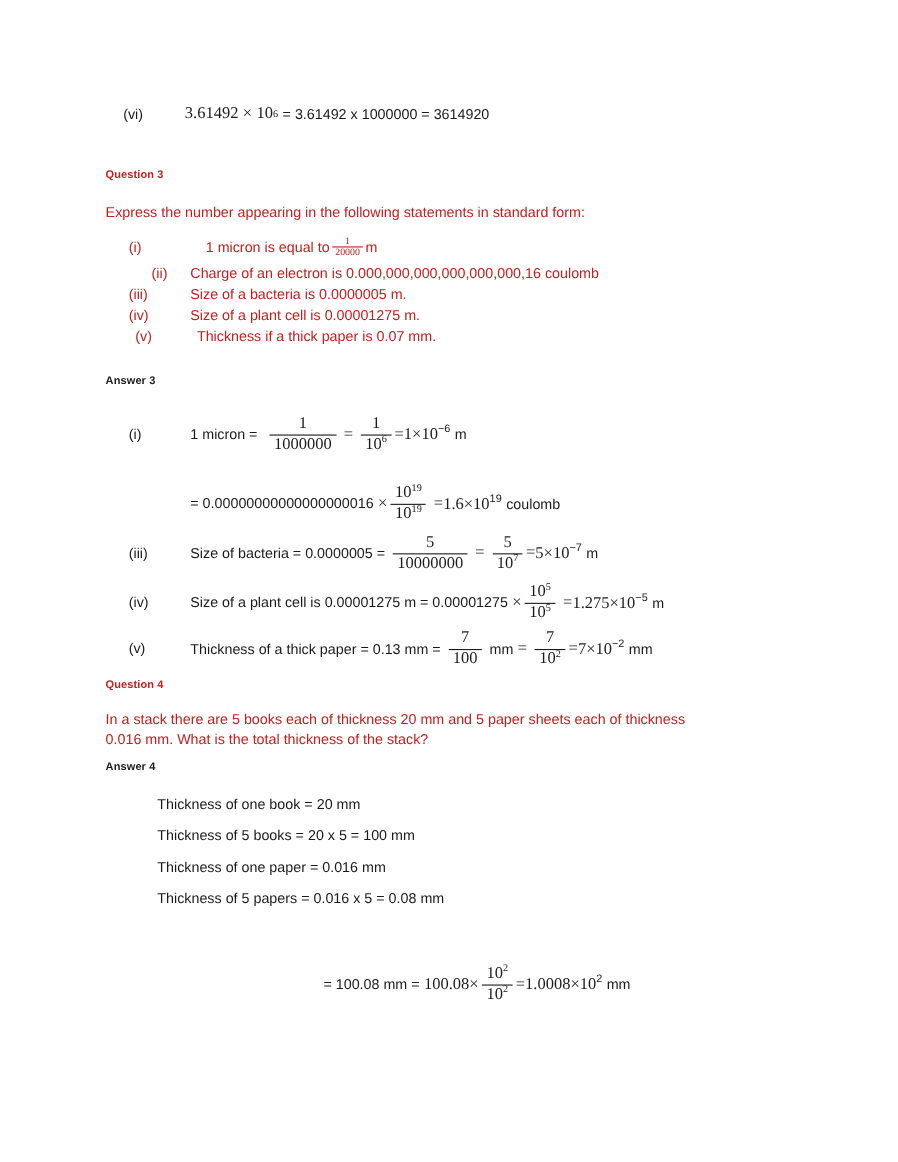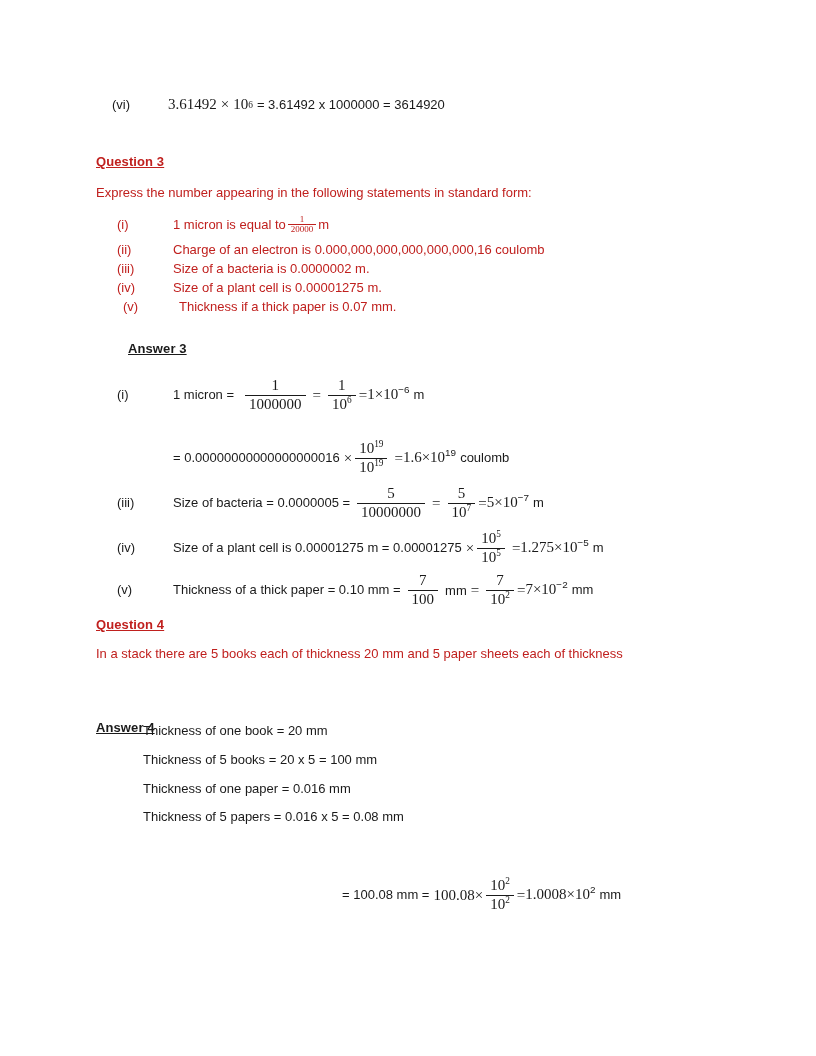--- a/index.html
+++ b/index.html
@@ -24,23 +24,22 @@
   }
 
   
   .sans { font-family: "Liberation Sans", sans-serif; }
 
   .red { color: #C0201E; }
   .blk { color: #1a1a1a; }
 
   .heading {
     font-weight: bold;
-    font-size: 13px;
+    font-size: 10px;
     letter-spacing: 0.1px;
-    text-decoration: underline;
   }
 
   .body-text {
     font-size: 13px;
     line-height: 18px;
   }
 
   
   .row { position: absolute; white-space: nowrap; }
 
@@ -111,43 +110,43 @@
         <span class="sp-s"></span>
         <span class="unit-sans blk">= 3.61492 x 1000000 = 3614920</span>
       </span>
   </div>
 
   <div class="row heading sans red" style="left:96px; top:154px;">Question 3</div>
 
   <div class="row body-text sans red" style="left:96px; top:184px;">Express the number appearing in the following statements in standard form:</div>
 
   <div class="row" style="left:117px; top:215px;">
-    <span class="body-text sans red" style="display:inline-block; width:56px; vertical-align:middle;">(i)</span><span class="body-text sans red inline-mid" style="vertical-align:middle;">1 micron is equal to</span><span class="frac small red">
+    <span class="body-text sans red" style="display:inline-block; width:56px; vertical-align:middle;">(i)</span><span class="body-text sans red inline-mid" style="vertical-align:middle;margin-left:14px;">1 micron is equal to</span><span class="frac small red">
         <span class="num">1</span>
         <span class="den">20000</span>
       </span><span class="body-text sans red" style="vertical-align:middle;">m</span>
   </div>
 
-  <div class="row" style="left:117px; top:240px;">
+  <div class="row" style="left:117px; top:240px;text-align:center;">
     <span class="body-text sans red" style="display:inline-block; width:56px;">(ii)</span><span class="body-text sans red">Charge of an electron is 0.000,000,000,000,000,000,16 coulomb</span>
   </div>
 
   <div class="row" style="left:117px; top:259px;">
-    <span class="body-text sans red" style="display:inline-block; width:56px;">(iii)</span><span class="body-text sans red">Size of a bacteria is 0.0000002 m.</span>
+    <span class="body-text sans red" style="display:inline-block; width:56px;">(iii)</span><span class="body-text sans red">Size of a bacteria is 0.0000005 m.</span>
   </div>
 
   <div class="row" style="left:117px; top:278px;">
     <span class="body-text sans red" style="display:inline-block; width:56px;">(iv)</span><span class="body-text sans red">Size of a plant cell is 0.00001275 m.</span>
   </div>
 
   <div class="row" style="left:123px; top:297px;">
     <span class="body-text sans red" style="display:inline-block; width:56px;">(v)</span><span class="body-text sans red">Thickness if a thick paper is 0.07 mm.</span>
   </div>
 
-  <div class="row heading sans blk" style="left:96px; top:341px;margin-left:32px;">Answer 3</div>
+  <div class="row heading sans blk" style="left:96px; top:341px;">Answer 3</div>
 
   <div class="row" style="left:117px; top:378px;">
     <span class="body-text sans blk" style="display:inline-block; width:56px; vertical-align:middle;">(i)</span><span class="body-text sans blk" style="vertical-align:middle;">1 micron =</span><span class="sp-m"></span><span class="frac blk" style="font-size:15px;">
         <span class="num">1</span>
         <span class="den">1000000</span>
       </span><span class="sp-s"></span><span class="mi blk" style="vertical-align:middle;">=</span><span class="sp-s"></span><span class="frac blk" style="font-size:15px;">
         <span class="num">1</span>
         <span class="den"><span>10</span><sup class="exp">6</sup></span>
       </span><span class="mi blk" style="vertical-align:middle;">=</span><span class="mi blk">1</span><span class="mi blk">×</span><span class="mi blk">10</span><sup class="exp blk">−6</sup><span class="sp-s"></span><span class="unit-sans blk">m</span>
   </div>
@@ -171,40 +170,41 @@
   </div>
 
   <div class="row" style="left:117px; top:531px;">
     <span class="body-text sans blk" style="display:inline-block; width:56px; vertical-align:middle;">(iv)</span><span class="body-text sans blk" style="vertical-align:middle;">Size of a plant cell is 0.00001275 m = 0.00001275</span><span class="sp-s"></span><span class="mi blk" style="vertical-align:middle;">×</span><span class="frac blk" style="font-size:15px;">
         <span class="num"><span>10</span><sup class="exp">5</sup></span>
         <span class="den"><span>10</span><sup class="exp">5</sup></span>
       </span><span class="sp-s"></span><span class="mi blk" style="vertical-align:middle;">=</span><span class="mi blk">1.275</span><span class="mi blk">×</span><span class="mi blk">10</span><sup class="exp blk">−5</sup><span class="sp-s"></span><span class="unit-sans blk">m</span>
   </div>
 
   <div class="row" style="left:117px; top:573px;">
-    <span class="body-text sans blk" style="display:inline-block; width:56px; vertical-align:middle;">(v)</span><span class="body-text sans blk" style="vertical-align:middle;">Thickness of a thick paper = 0.10 mm =</span><span class="sp-s"></span><span class="frac blk" style="font-size:15px;">
+    <span class="body-text sans blk" style="display:inline-block; width:56px; vertical-align:middle;">(v)</span><span class="body-text sans blk" style="vertical-align:middle;">Thickness of a thick paper = 0.13 mm =</span><span class="sp-s"></span><span class="frac blk" style="font-size:15px;">
         <span class="num">7</span>
         <span class="den">100</span>
       </span><span class="sp-s"></span><span class="unit-sans blk" style="vertical-align:middle;">mm</span><span class="sp-s"></span><span class="mi blk" style="vertical-align:middle;">=</span><span class="sp-s"></span><span class="frac blk" style="font-size:15px;">
         <span class="num">7</span>
         <span class="den"><span>10</span><sup class="exp">2</sup></span>
       </span><span class="mi blk" style="vertical-align:middle;">=</span><span class="mi blk">7</span><span class="mi blk">×</span><span class="mi blk">10</span><sup class="exp blk">−2</sup><span class="sp-s"></span><span class="unit-sans blk">mm</span>
   </div>
 
   <div class="row heading sans red" style="left:96px; top:617px;">Question 4</div>
 
   <div class="row body-text sans red" style="left:96px; top:645px;">In a stack there are 5 books each of thickness 20 mm and 5 paper sheets each of thickness</div>
-
-  <div class="row heading sans blk" style="left:96px; top:692px;margin-top:28px;">Answer 4</div>
+  <div class="row body-text sans red" style="left:96px; top:663px;">0.016 mm. What is the total thickness of the stack?</div>
+
+  <div class="row heading sans blk" style="left:96px; top:692px;">Answer 4</div>
 
   <div class="row body-text sans blk" style="left:143px; top:722px;">Thickness of one book = 20 mm</div>
   <div class="row body-text sans blk" style="left:143px; top:751px;">Thickness of 5 books = 20 x 5 = 100 mm</div>
   <div class="row body-text sans blk" style="left:143px; top:780px;text-align:center;">Thickness of one paper = 0.016 mm</div>
   <div class="row body-text sans blk" style="left:143px; top:808px;">Thickness of 5 papers = 0.016 x 5 = 0.08 mm</div>
 
-  <div class="row" style="left:294px; top:878px;margin-left:48px;">
+  <div class="row" style="left:294px; top:878px;">
     <span class="body-text sans blk" style="vertical-align:middle;">= 100.08 mm =</span><span class="sp-s"></span><span class="mi blk" style="vertical-align:middle;">100.08</span><span class="mi blk" style="vertical-align:middle;">×</span><span class="frac blk" style="font-size:15px;">
         <span class="num"><span>10</span><sup class="exp">2</sup></span>
         <span class="den"><span>10</span><sup class="exp">2</sup></span>
       </span><span class="mi blk" style="vertical-align:middle;">=</span><span class="mi blk">1.0008</span><span class="mi blk">×</span><span class="mi blk">10</span><sup class="exp blk">2</sup><span class="sp-s"></span><span class="unit-sans blk">mm</span>
   </div>
 
 </div>
 
 </body></html>

